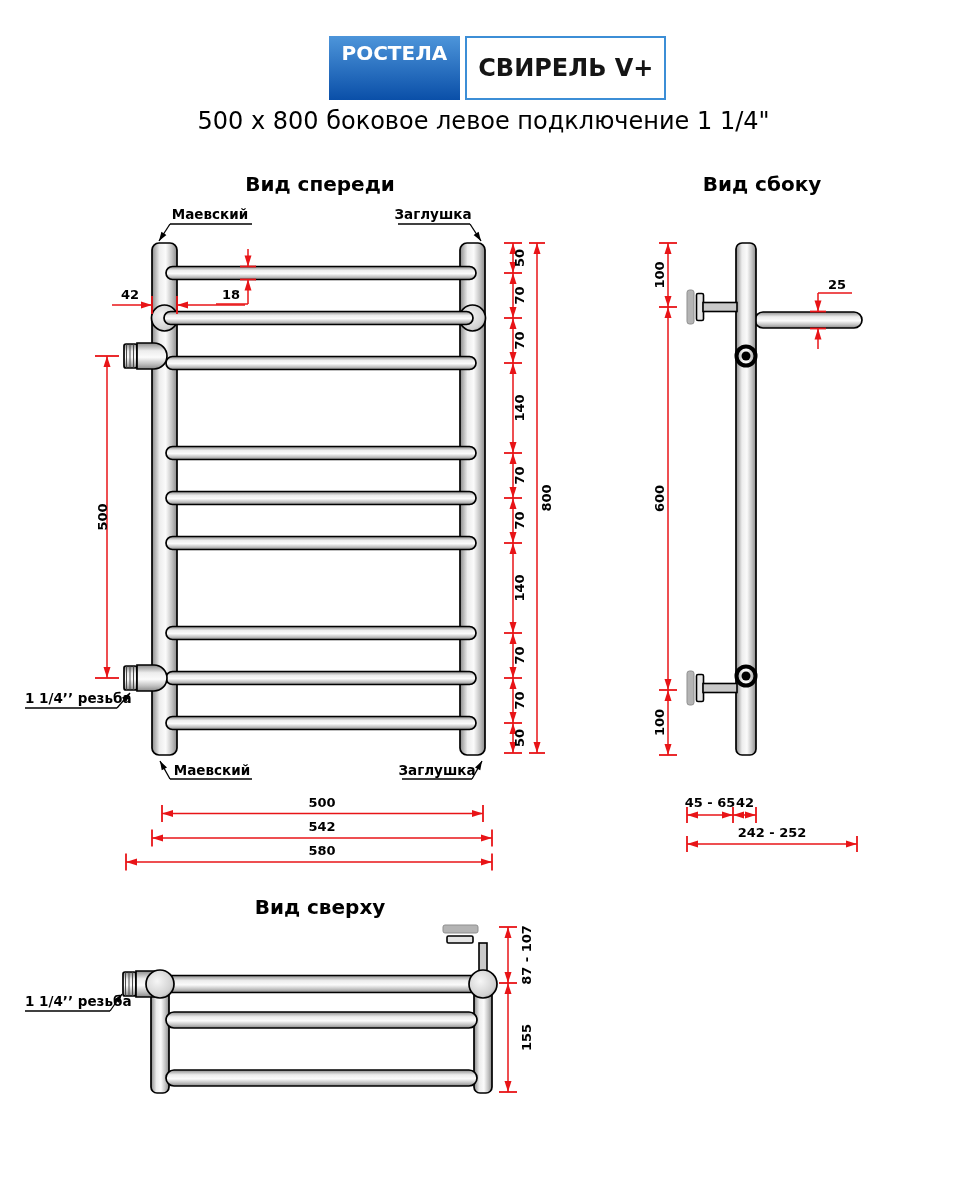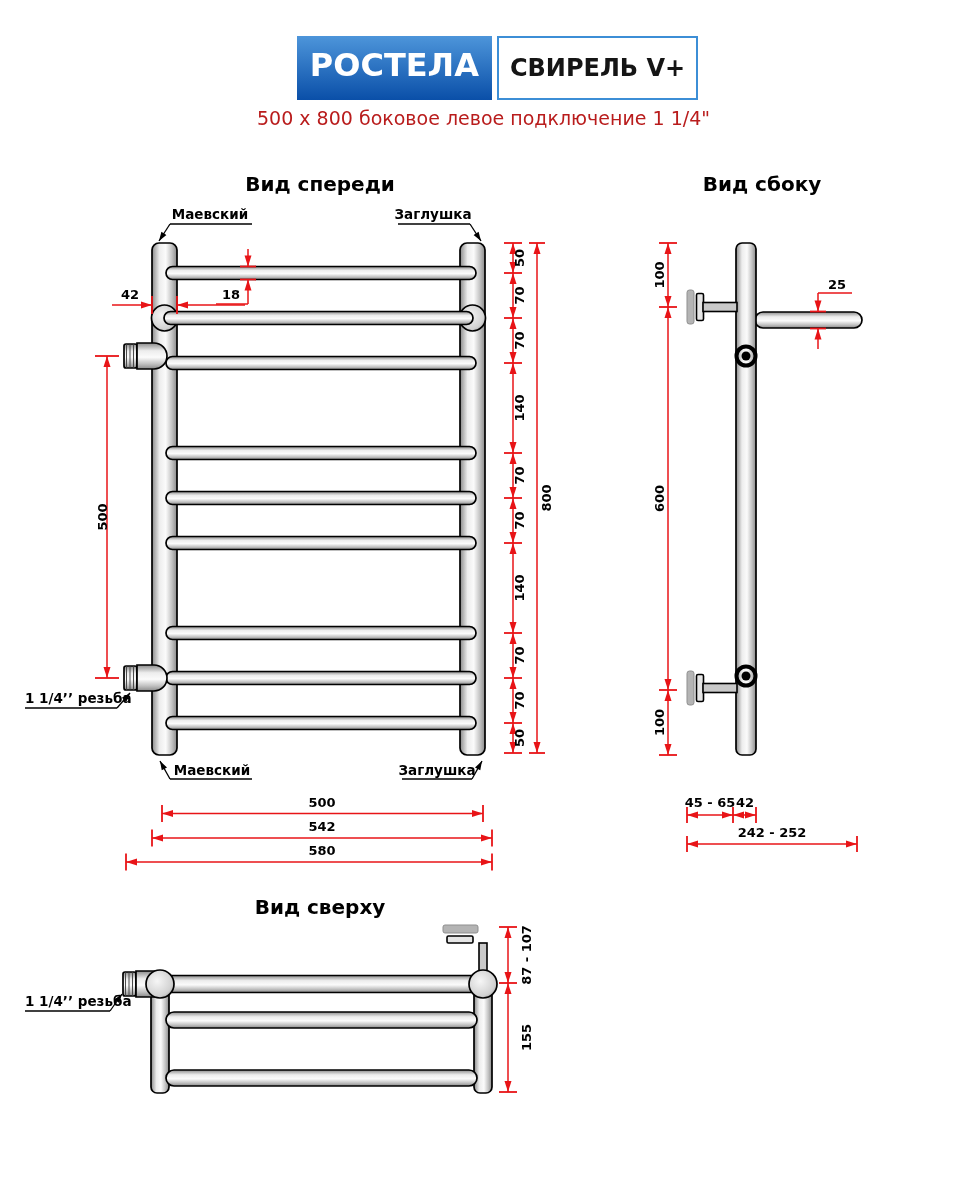--- a/index.html
+++ b/index.html
@@ -1,24 +1,24 @@
 <!DOCTYPE html>
 <html style="--dim-red: #e81417; --brand-blue-top: #4d95da; --brand-blue-bottom: #0a4fa8; --model-border-blue: #3c8ed6;"><head>
 <meta charset="utf-8">
 <style>
   html,body{margin:0;padding:0;background:#fff;}
   body{width:967px;height:1200px;position:relative;overflow:hidden;
        font-family:"DejaVu Sans",sans-serif;}
   .header{position:absolute;top:36px;left:0;width:967px;text-align:center;}
   .brand-row{display:flex;justify-content:center;align-items:stretch;gap:5px;transform:translateX(14px);}
   .brand-box{background:linear-gradient(180deg,var(--brand-blue-top,#4d95da) 0%,var(--brand-blue-bottom,#0a4fa8) 100%);
-             color:#fff;font-size:32px;font-weight:700;padding:15px 13px;line-height:28px;}
+             color:#fff;font-size:20px;font-weight:700;padding:3px 13px;line-height:28px;}
   .model-box{background:#fff;border:2px solid var(--model-border-blue,#3c8ed6);
              color:#151515;font-size:24px;font-weight:700;padding:16px 11px;line-height:28px;}
-  .subtitle{margin-top:7px;font-size:19px;color:#b91c1c;}
+  .subtitle{margin-top:7px;font-size:24px;color:#000000;}
   svg{position:absolute;left:0;top:0;}
   .mv{fill:url(#gV);stroke:#000;stroke-width:1.7;}
   .mh{fill:url(#gH);stroke:#000;stroke-width:1.7;}
   .col{fill:url(#gR);stroke:#000;stroke-width:1.7;}
   .thr{stroke:#4a4a4a;stroke-width:1;}
   .fl1{fill:#b4b4b4;stroke:#8f8f8f;stroke-width:1;}
   .fl2{fill:#e6e6e6;stroke:#000;stroke-width:1.6;}
   .arm{fill:#c9c9c9;stroke:#000;stroke-width:1.6;}
   .node{fill:none;stroke:#000;stroke-width:4;}
   .nodeC{fill:#000;}

